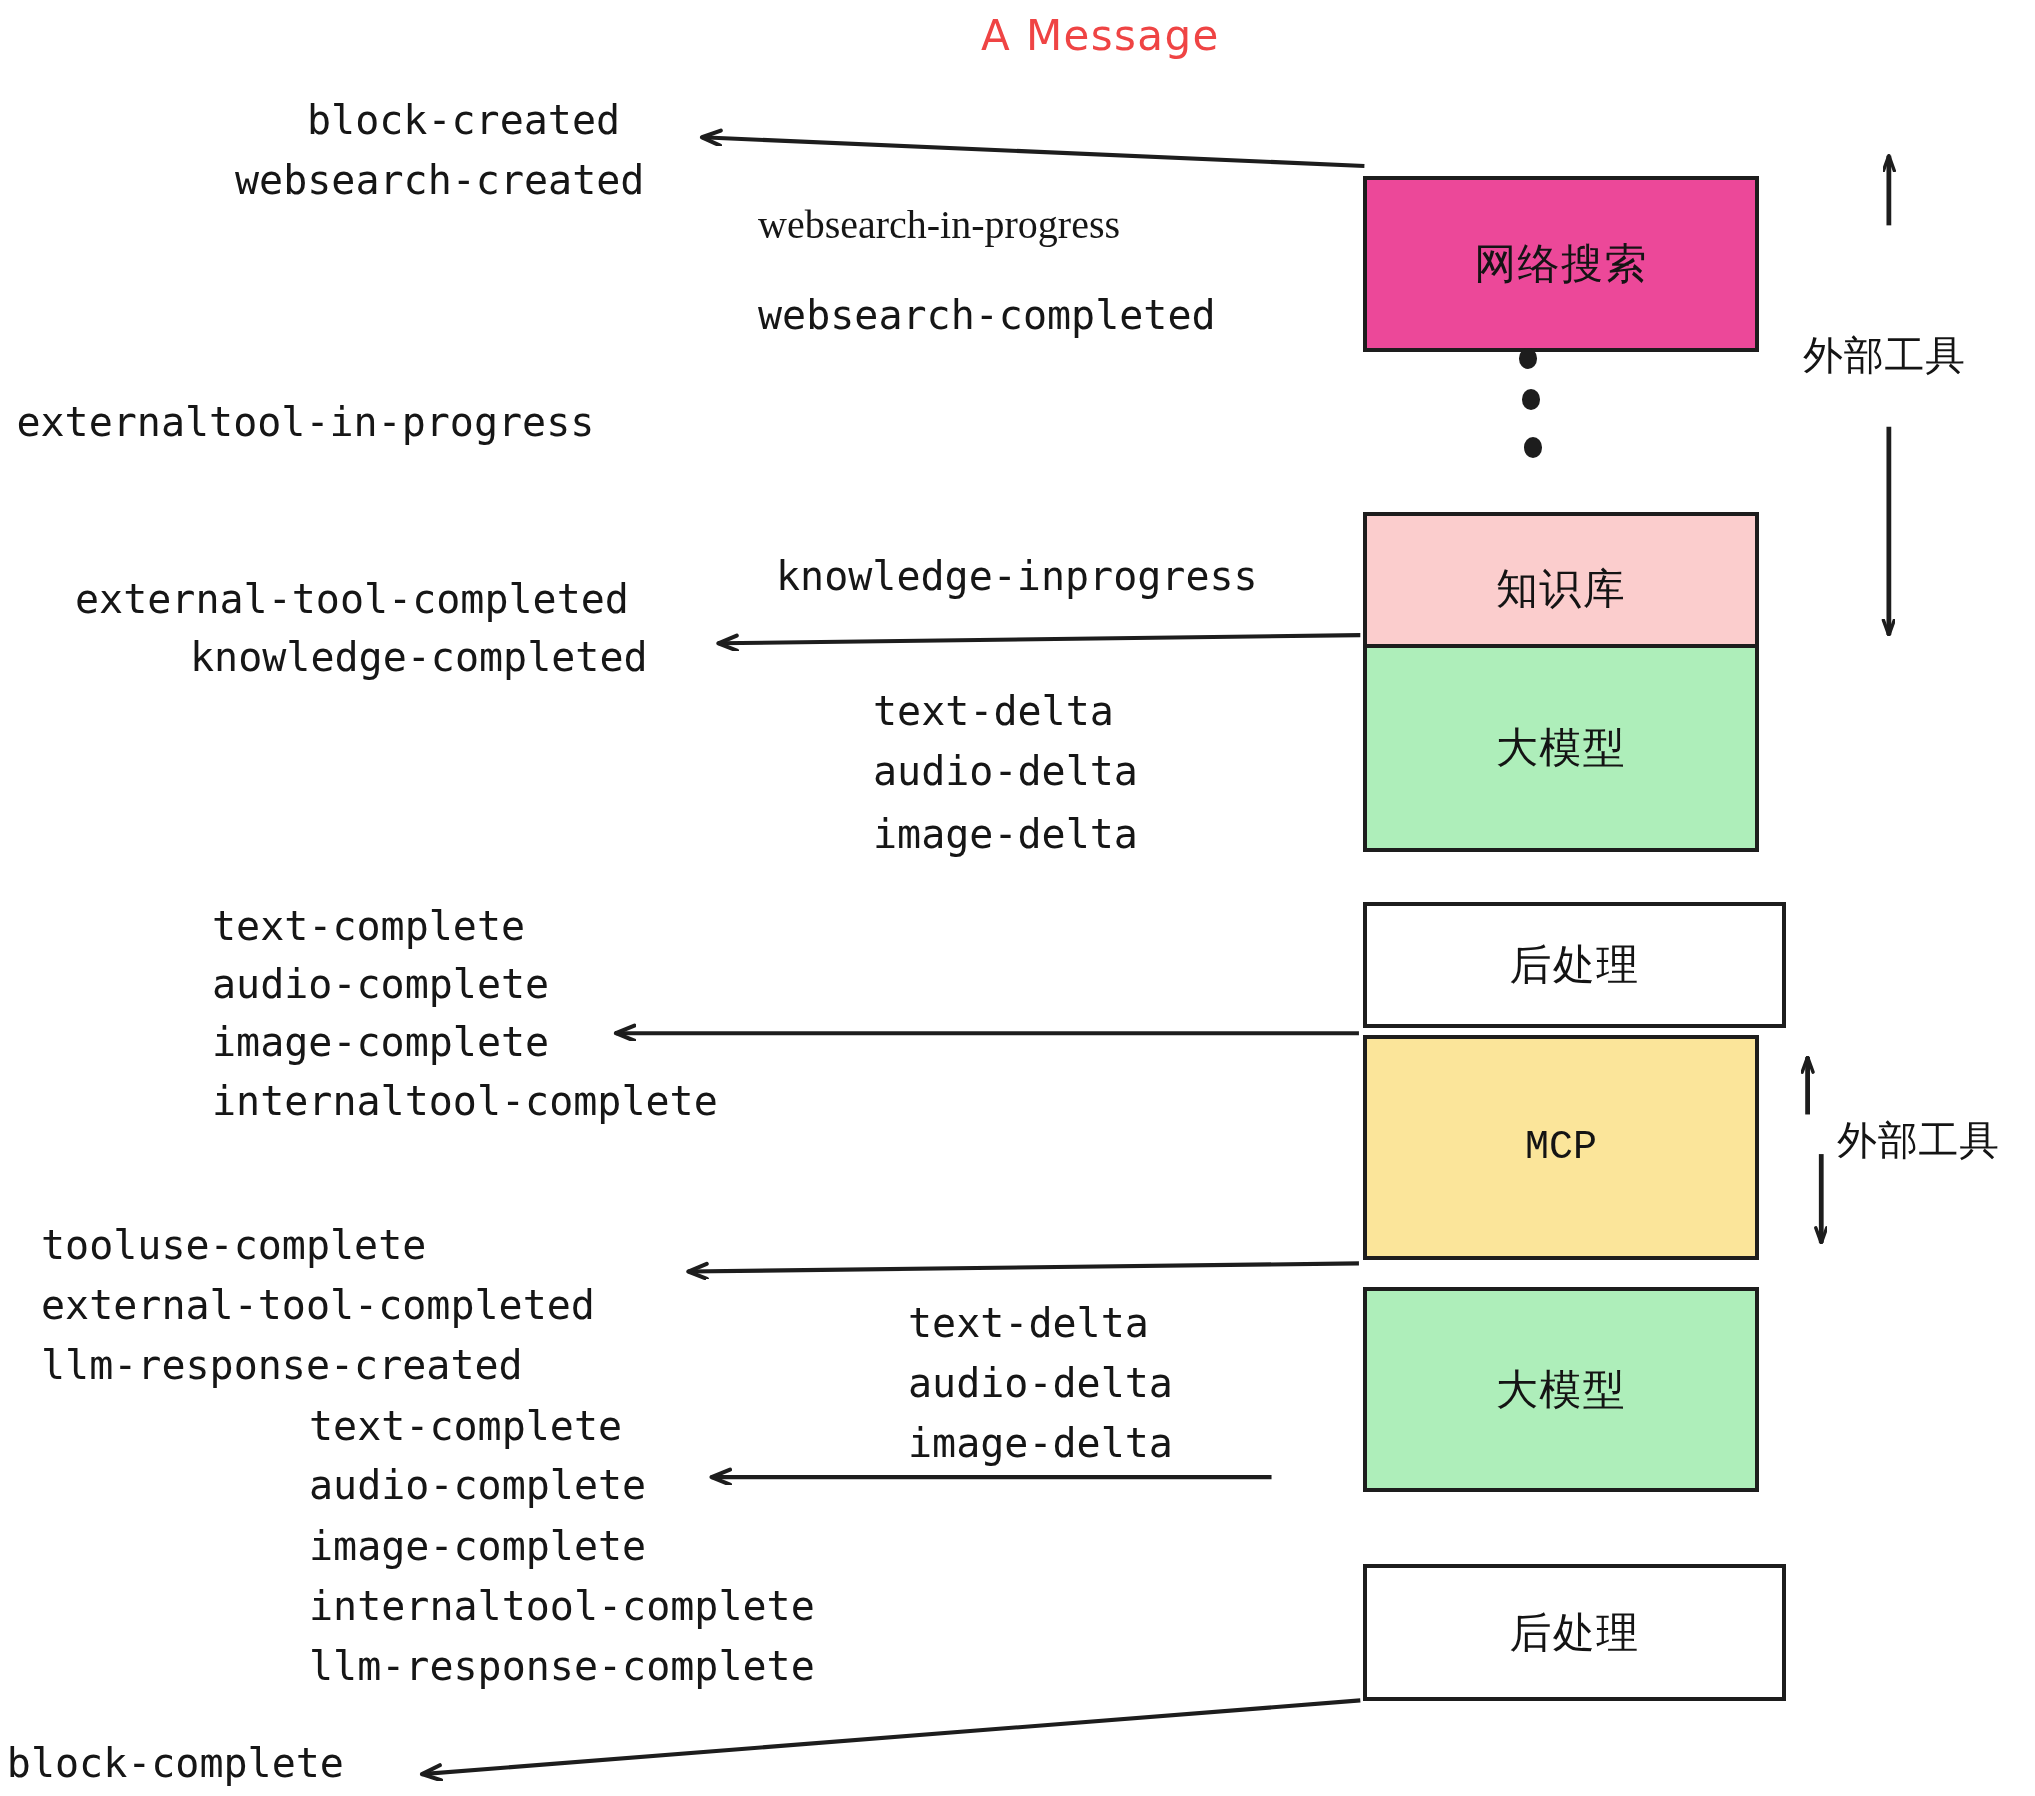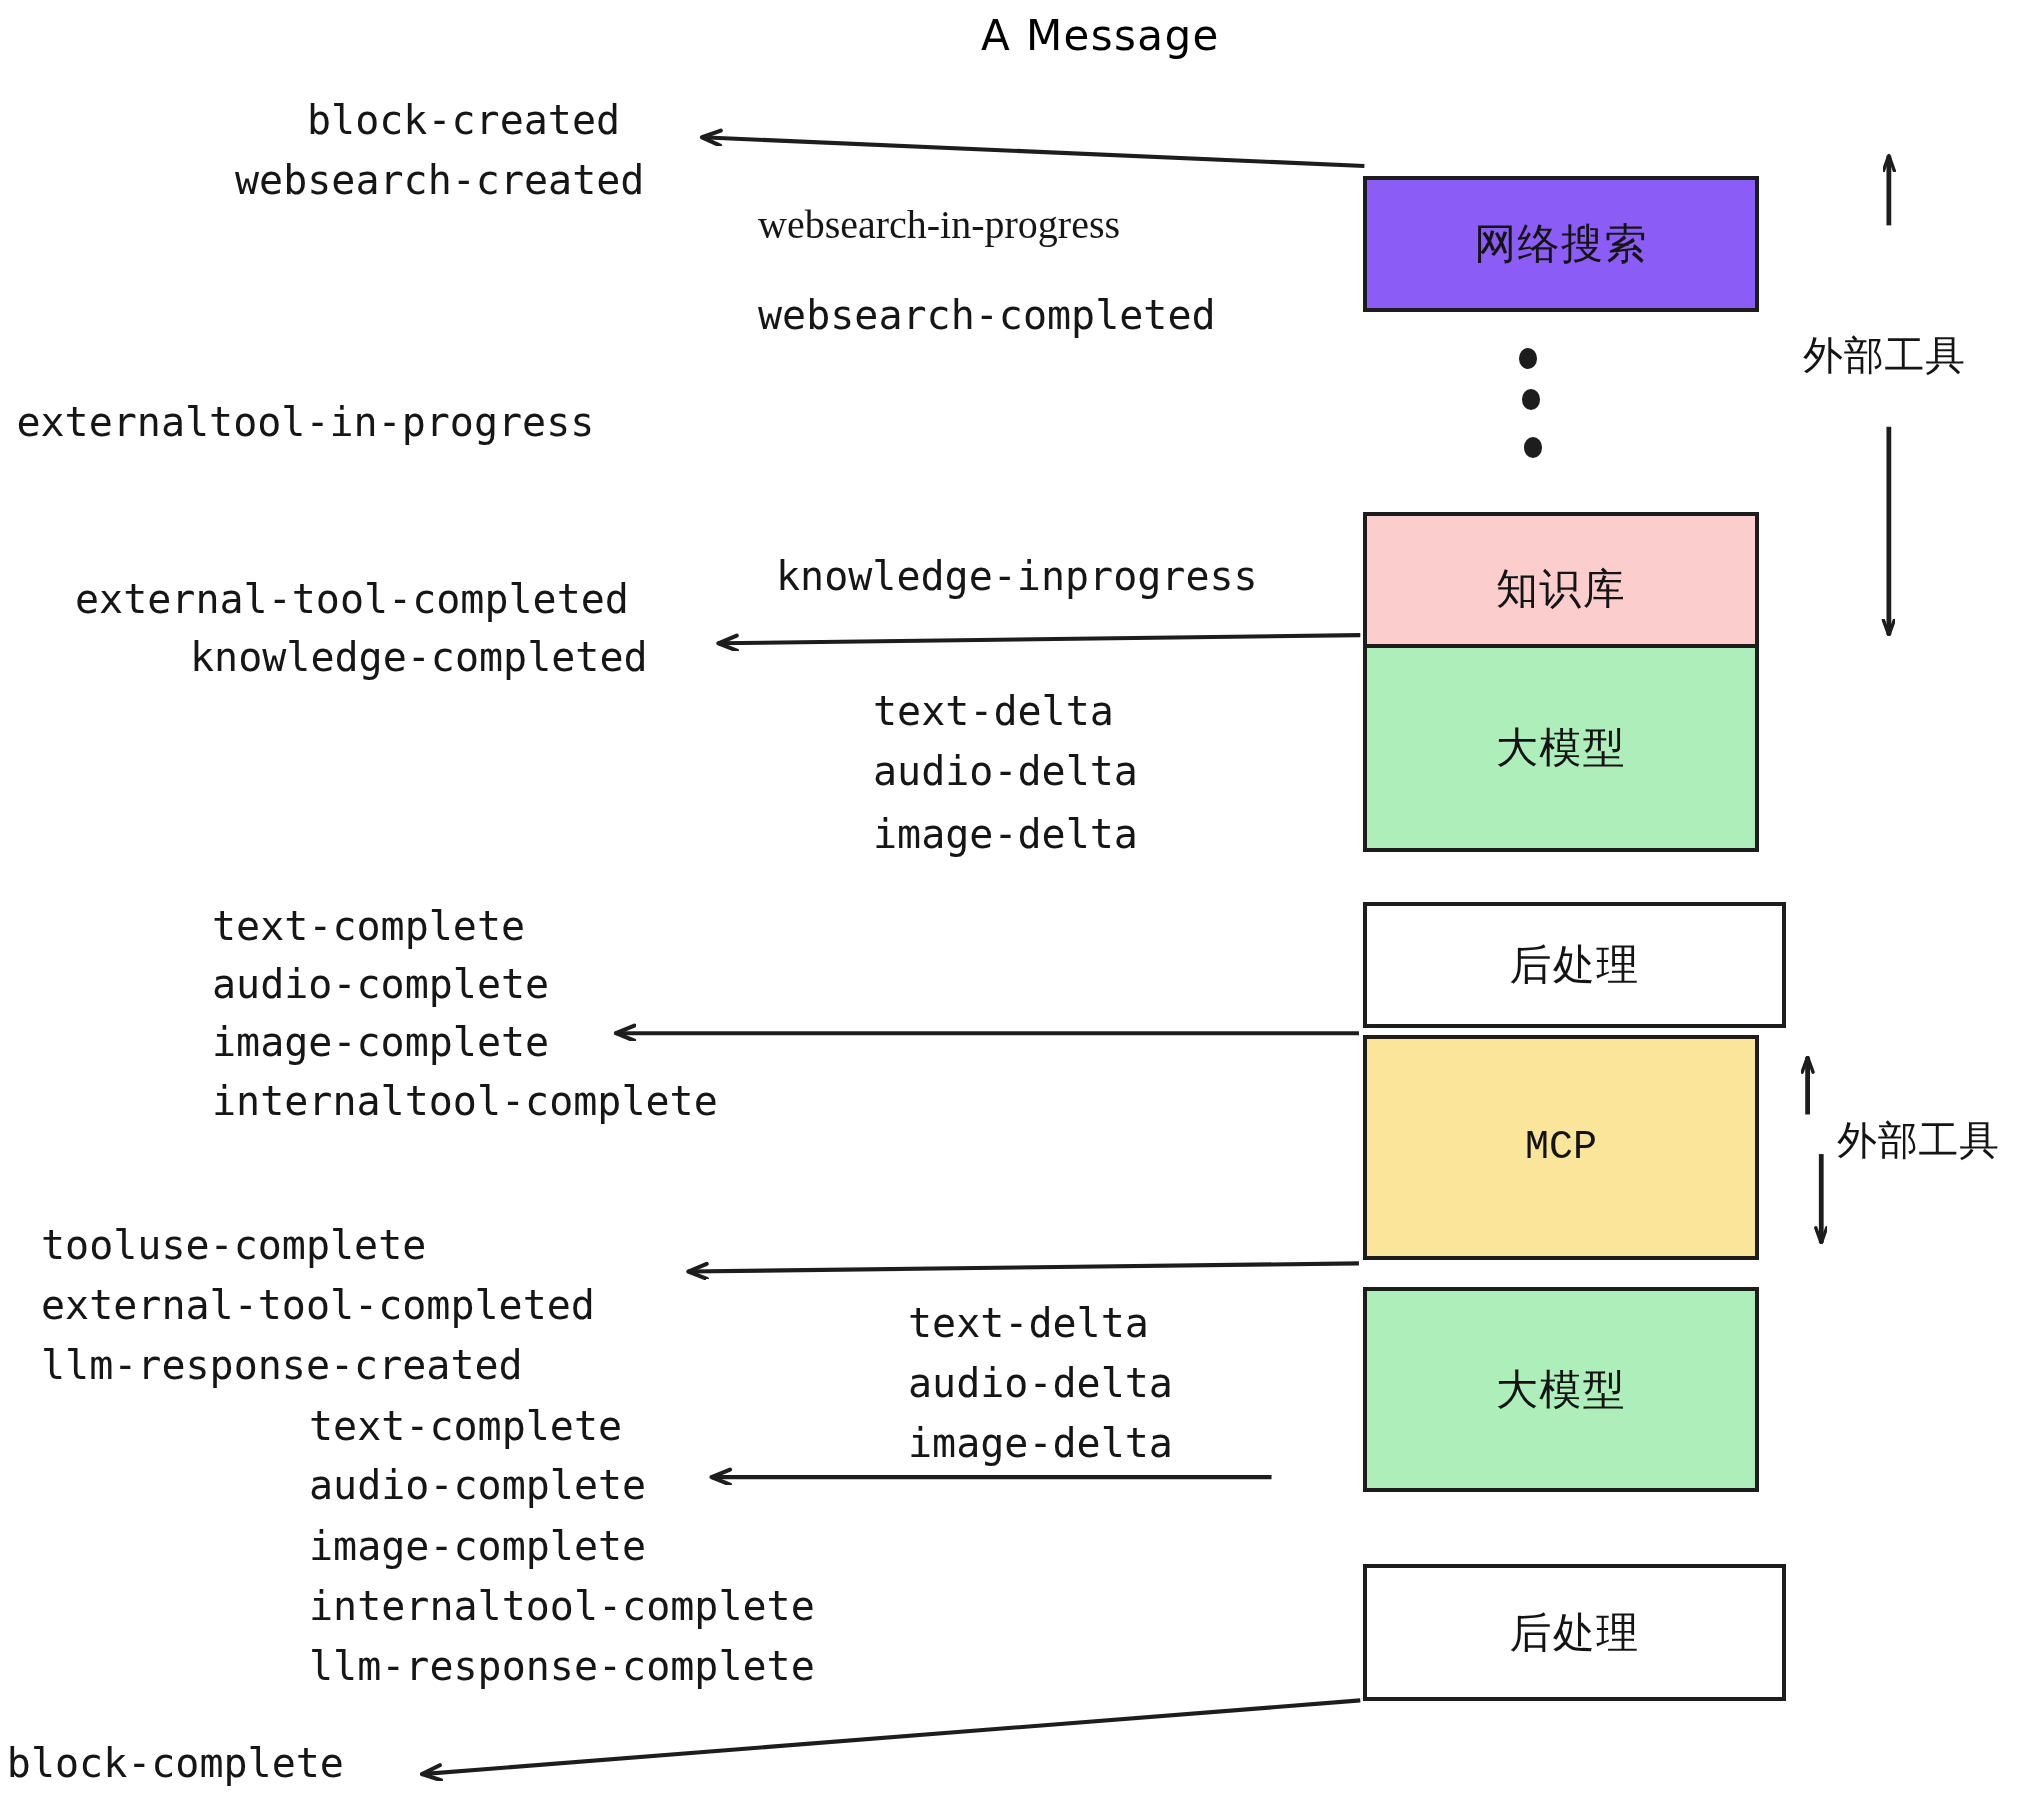--- a/index.html
+++ b/index.html
@@ -20,21 +20,21 @@
     left: 0;
     top: 0;
     width: 2035px;
     height: 1796px;
     pointer-events: none;
   }
   .title {
     position: absolute;
     font-family: "DejaVu Sans", "Liberation Sans", sans-serif;
     font-size: 42px;
-    color: #000000;
+    color: #ef4444;
     white-space: nowrap;
     letter-spacing: 1.4px;
   }
   .evt {
     position: absolute;
     font-family: "DejaVu Sans Mono", "Liberation Mono", monospace;
     font-size: 40px;
     color: #161616;
     white-space: nowrap;
     line-height: 1.0;
@@ -121,21 +121,21 @@
     <g>
       <path d="M2647,1632 L2647,1548" fill="none" stroke="#1d1d1d" stroke-width="7" marker-end="url(#ah)"></path>
     </g>
     <g>
       <path d="M2667,1690 L2667,1820" fill="none" stroke="#1d1d1d" stroke-width="7" marker-end="url(#ah)"></path>
     </g>
   </svg>
 
   <div class="title" style="left:981px; top:11px;">A Message</div>
 
-  <div class="box" style="left:1363px; top:176px; width:396px; height:136px; background:#8b5cf6;">
+  <div class="box" style="left:1363px; top:176px; width:396px; height:176px; background:#ec4899;">
     <span>网络搜索</span>
   </div>
 
   <div class="box" style="left:1363px; top:512px; width:396px; height:154px; background:#fbcdcd;">
     <span>知识库</span>
   </div>
 
   <div class="box" style="left:1363px; top:644px; width:396px; height:208px; background:#aeeeba;">
     <span>大模型</span>
   </div>

